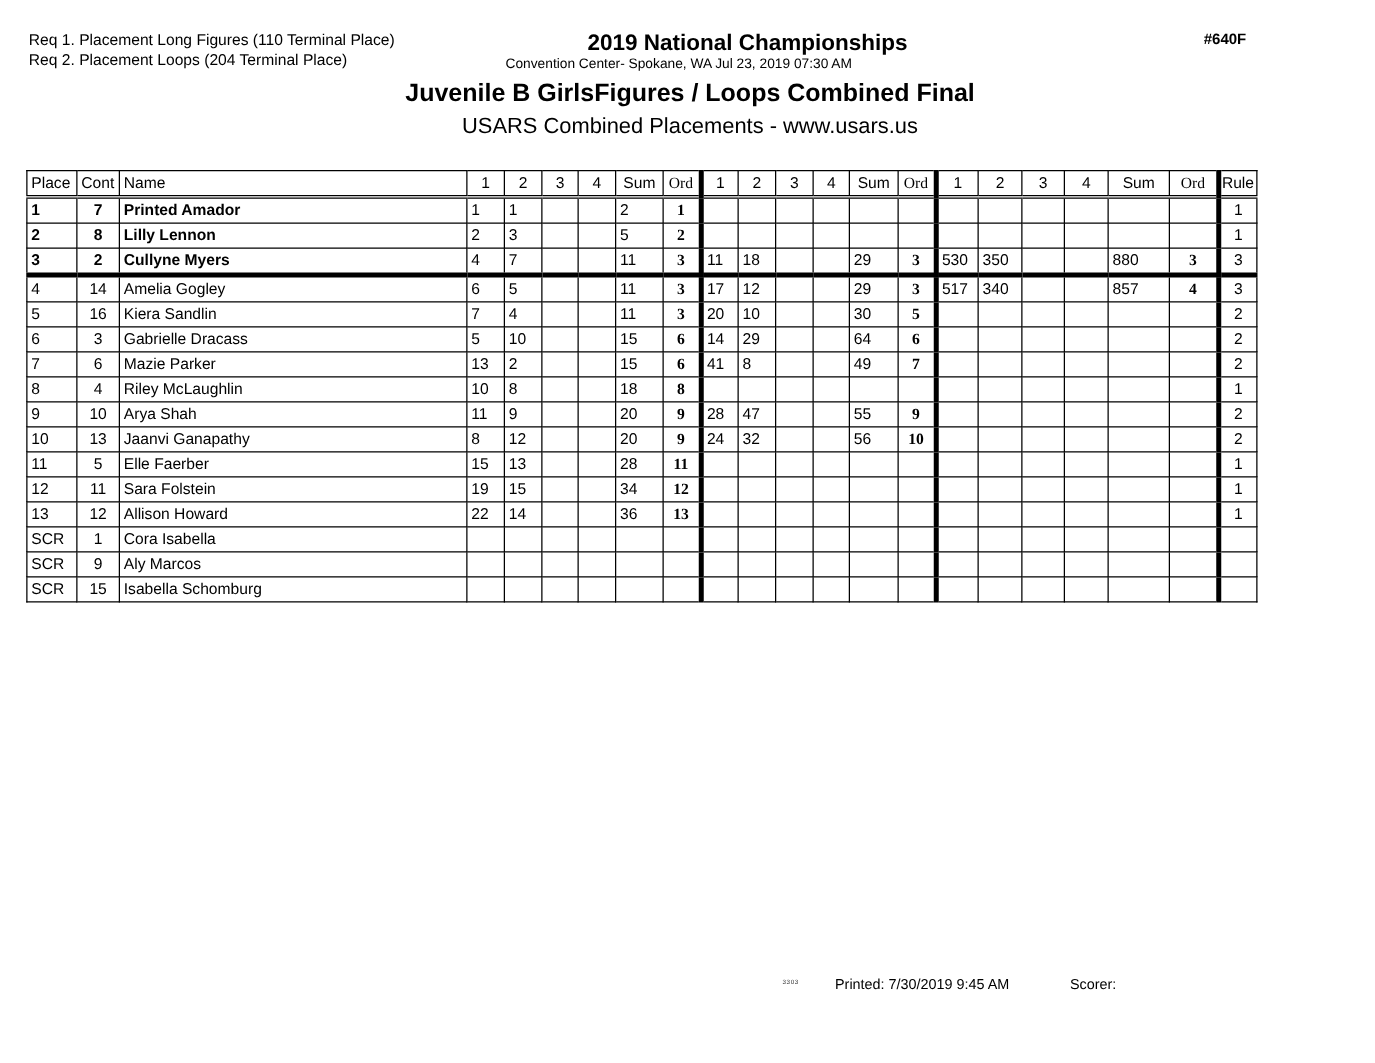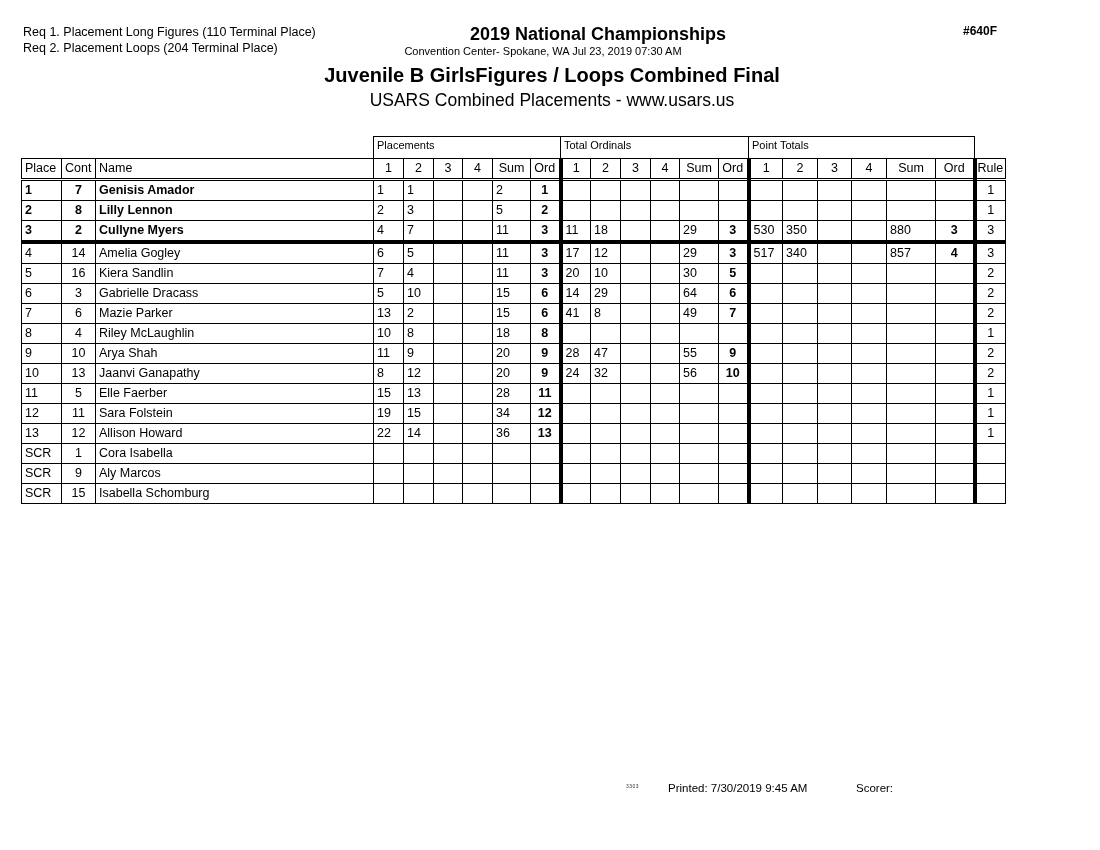--- a/index.html
+++ b/index.html
@@ -14,21 +14,21 @@
   .eventno { font-size:12px; font-weight:bold; left:963px; top:24px; }
 
   table.grid { position:absolute; left:21px; top:136px; border-collapse:collapse; table-layout:fixed; font-size:12.5px; }
   table.grid td { border:1px solid #000; height:19px; padding:0 0 0 3px; white-space:nowrap; overflow:hidden; vertical-align:middle; line-height:19px; }
   table.grid td.c { text-align:center; padding:0; }
   table.grid td.blank { border:none; }
   table.grid tr.grp td { height:20px; vertical-align:top; line-height:14px; font-size:11px; padding-top:1px; }
   table.grid tr.hdr td { border-bottom:3px double #000; }
   table.grid tr.thick td { border-bottom:4px solid #000; }
   .b { font-weight:bold; }
-  .tr { border-right:4px solid #000 !important; }
+  .tr { border-right:4px solid #000 !important;font-family:Liberation Serif, serif; }
 
   .footer { font-size:11.5px; top:782px; }
   .tiny { font-size:5px; left:626px; top:783px; color:#333; letter-spacing:0.5px; }
 </style>
 </head>
 <body>
 
 <div class="abs req" style="top:25px;">Req  1.  Placement Long Figures (110 Terminal Place)</div>
 <div class="abs req" style="top:41px;">Req  2.  Placement Loops (204 Terminal Place)</div>
 <div class="abs title1">2019 National Championships</div>
@@ -56,27 +56,20 @@
       <col style="width:30px">
     <col style="width:34px">
       <col style="width:35px">
       <col style="width:34px">
       <col style="width:35px">
       <col style="width:49px">
       <col style="width:39px">
     <col style="width:31px">
   </colgroup>
   <tbody id="tbody">
-    <tr class="grp">
-      <td class="blank" colspan="3"></td>
-      <td colspan="6">Placements</td>
-      <td colspan="6">Total Ordinals</td>
-      <td colspan="6">Point Totals</td>
-      <td class="blank"></td>
-    </tr>
     <tr class="hdr">
       <td>Place</td>
       <td>Cont</td>
       <td>Name</td>
       <td class="c">1</td>
       <td class="c">2</td>
       <td class="c">3</td>
       <td class="c">4</td>
       <td class="c">Sum</td>
       <td class="c tr">Ord</td>
@@ -90,21 +83,21 @@
       <td class="c">2</td>
       <td class="c">3</td>
       <td class="c">4</td>
       <td class="c">Sum</td>
       <td class="c tr">Ord</td>
       <td style="padding-left:1px">Rule</td>
     </tr>
   <tr>
         <td class="b">1</td>
         <td class="c b">7</td>
-        <td class="b">Genisis Amador</td>
+        <td class="b">Printed Amador</td>
         <td>1</td>
         <td>1</td>
         <td></td>
         <td></td>
         <td>2</td>
         <td class="c b tr">1</td>
         <td></td>
         <td></td>
         <td></td>
         <td></td>

